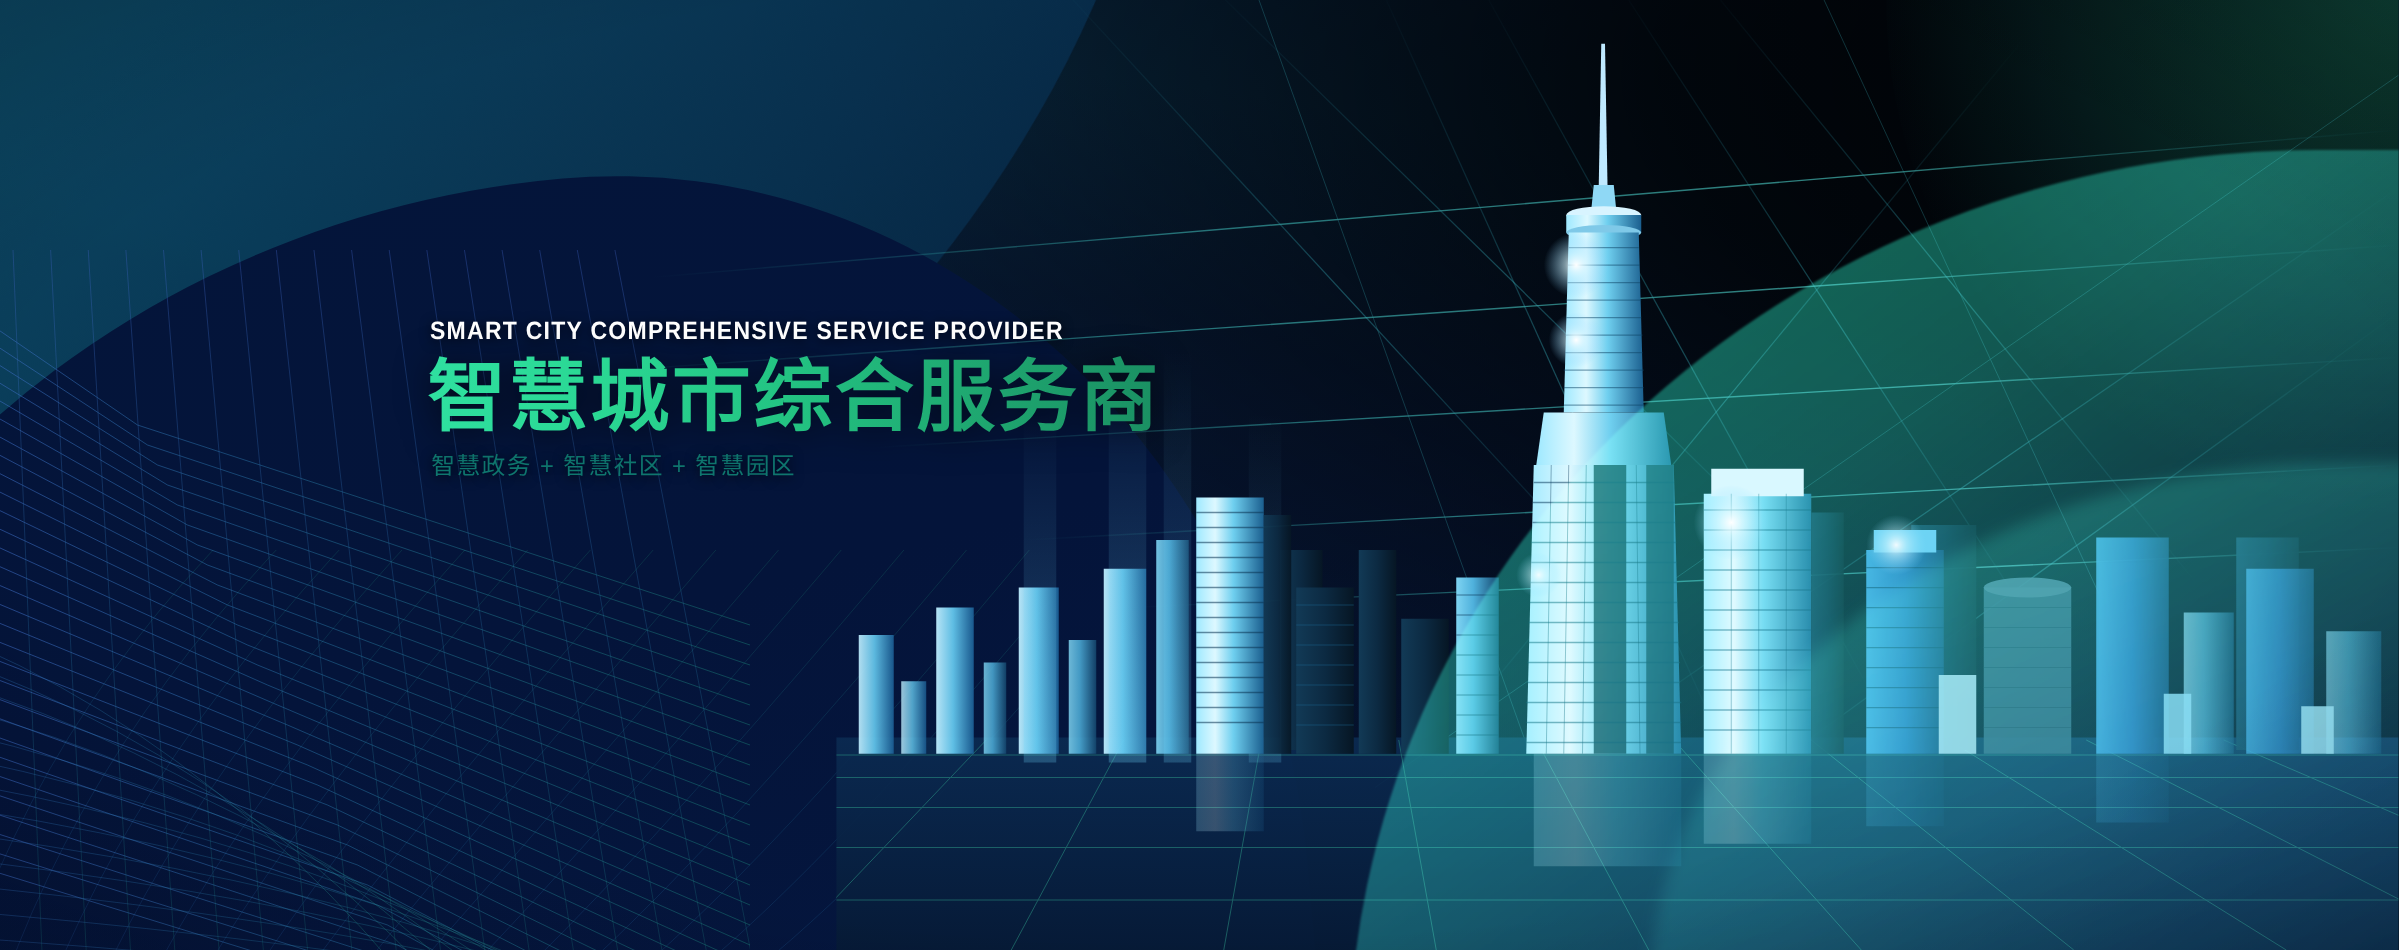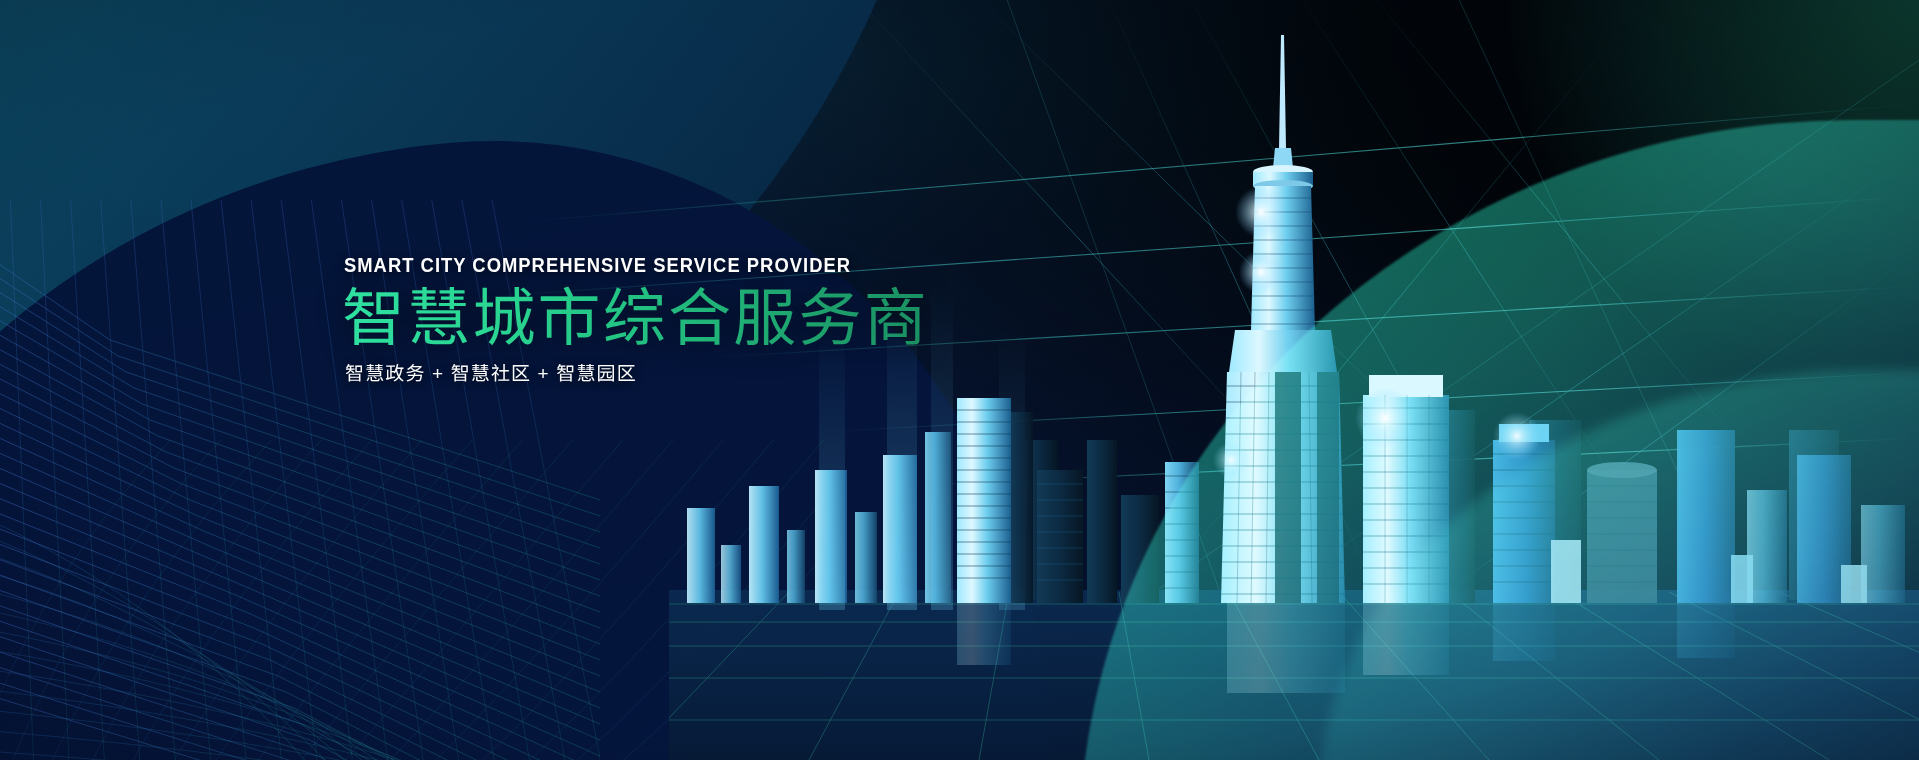--- a/index.html
+++ b/index.html
@@ -112,34 +112,34 @@
     letter-spacing:.055em;
     line-height:1;
     transform:scaleX(.92);
     transform-origin:left center;
     text-shadow:0 2px 10px rgba(0,0,0,.75);
     white-space:nowrap;
   }
   .headline{
     margin:0;
     font-size:63px;
-    font-weight:400;
+    font-weight:700;
     line-height:1.12;
     letter-spacing:.035em;
     white-space:nowrap;
     background:linear-gradient(92deg,#2fe0a0 0%,#2ad793 24%,#23c483 48%,#1faa72 72%,#1a8f62 100%);
     -webkit-background-clip:text;
     background-clip:text;
     color:transparent;
     -webkit-text-fill-color:transparent;
     filter:drop-shadow(0 3px 14px rgba(0,0,0,.6));
   }
   .subline{
     margin:10px 0 0 3px;
-    color:#ffffff;
+    color:#0f766e;
     font-size:19px;
     font-weight:400;
     letter-spacing:.06em;
     line-height:1;
     white-space:nowrap;
     text-shadow:0 2px 9px rgba(0,0,0,.8);
   }
 </style>
 </head>
 <body>

